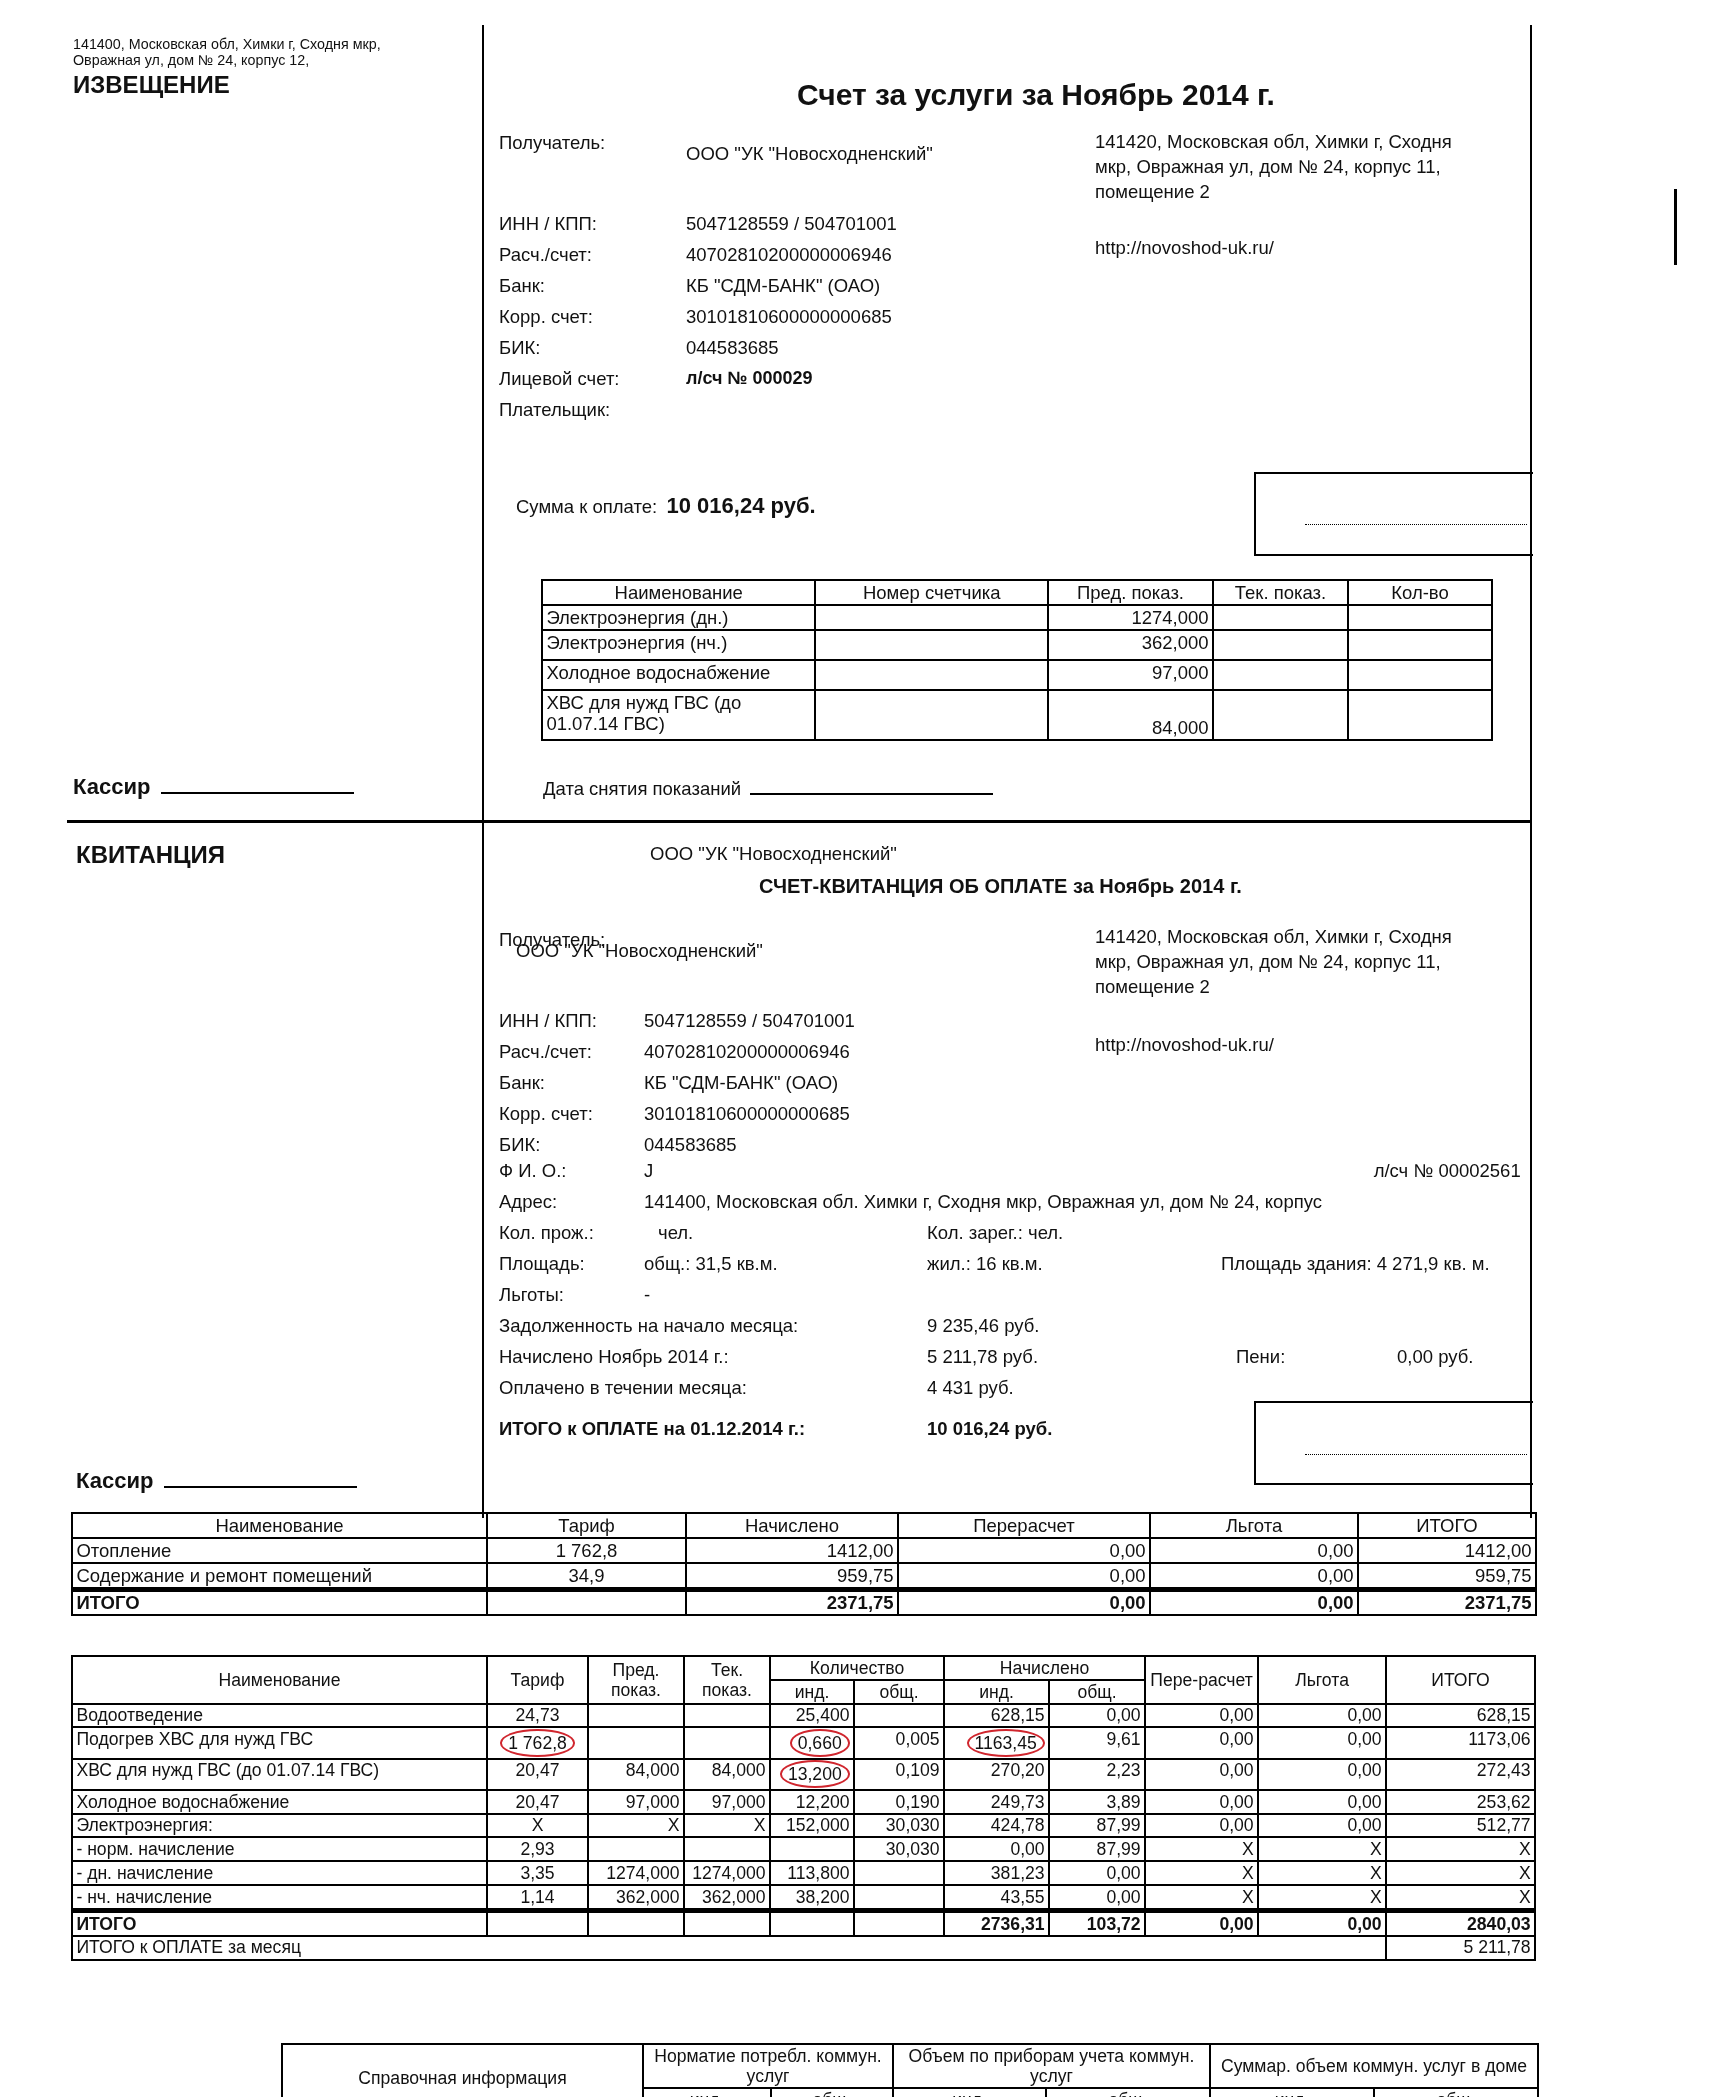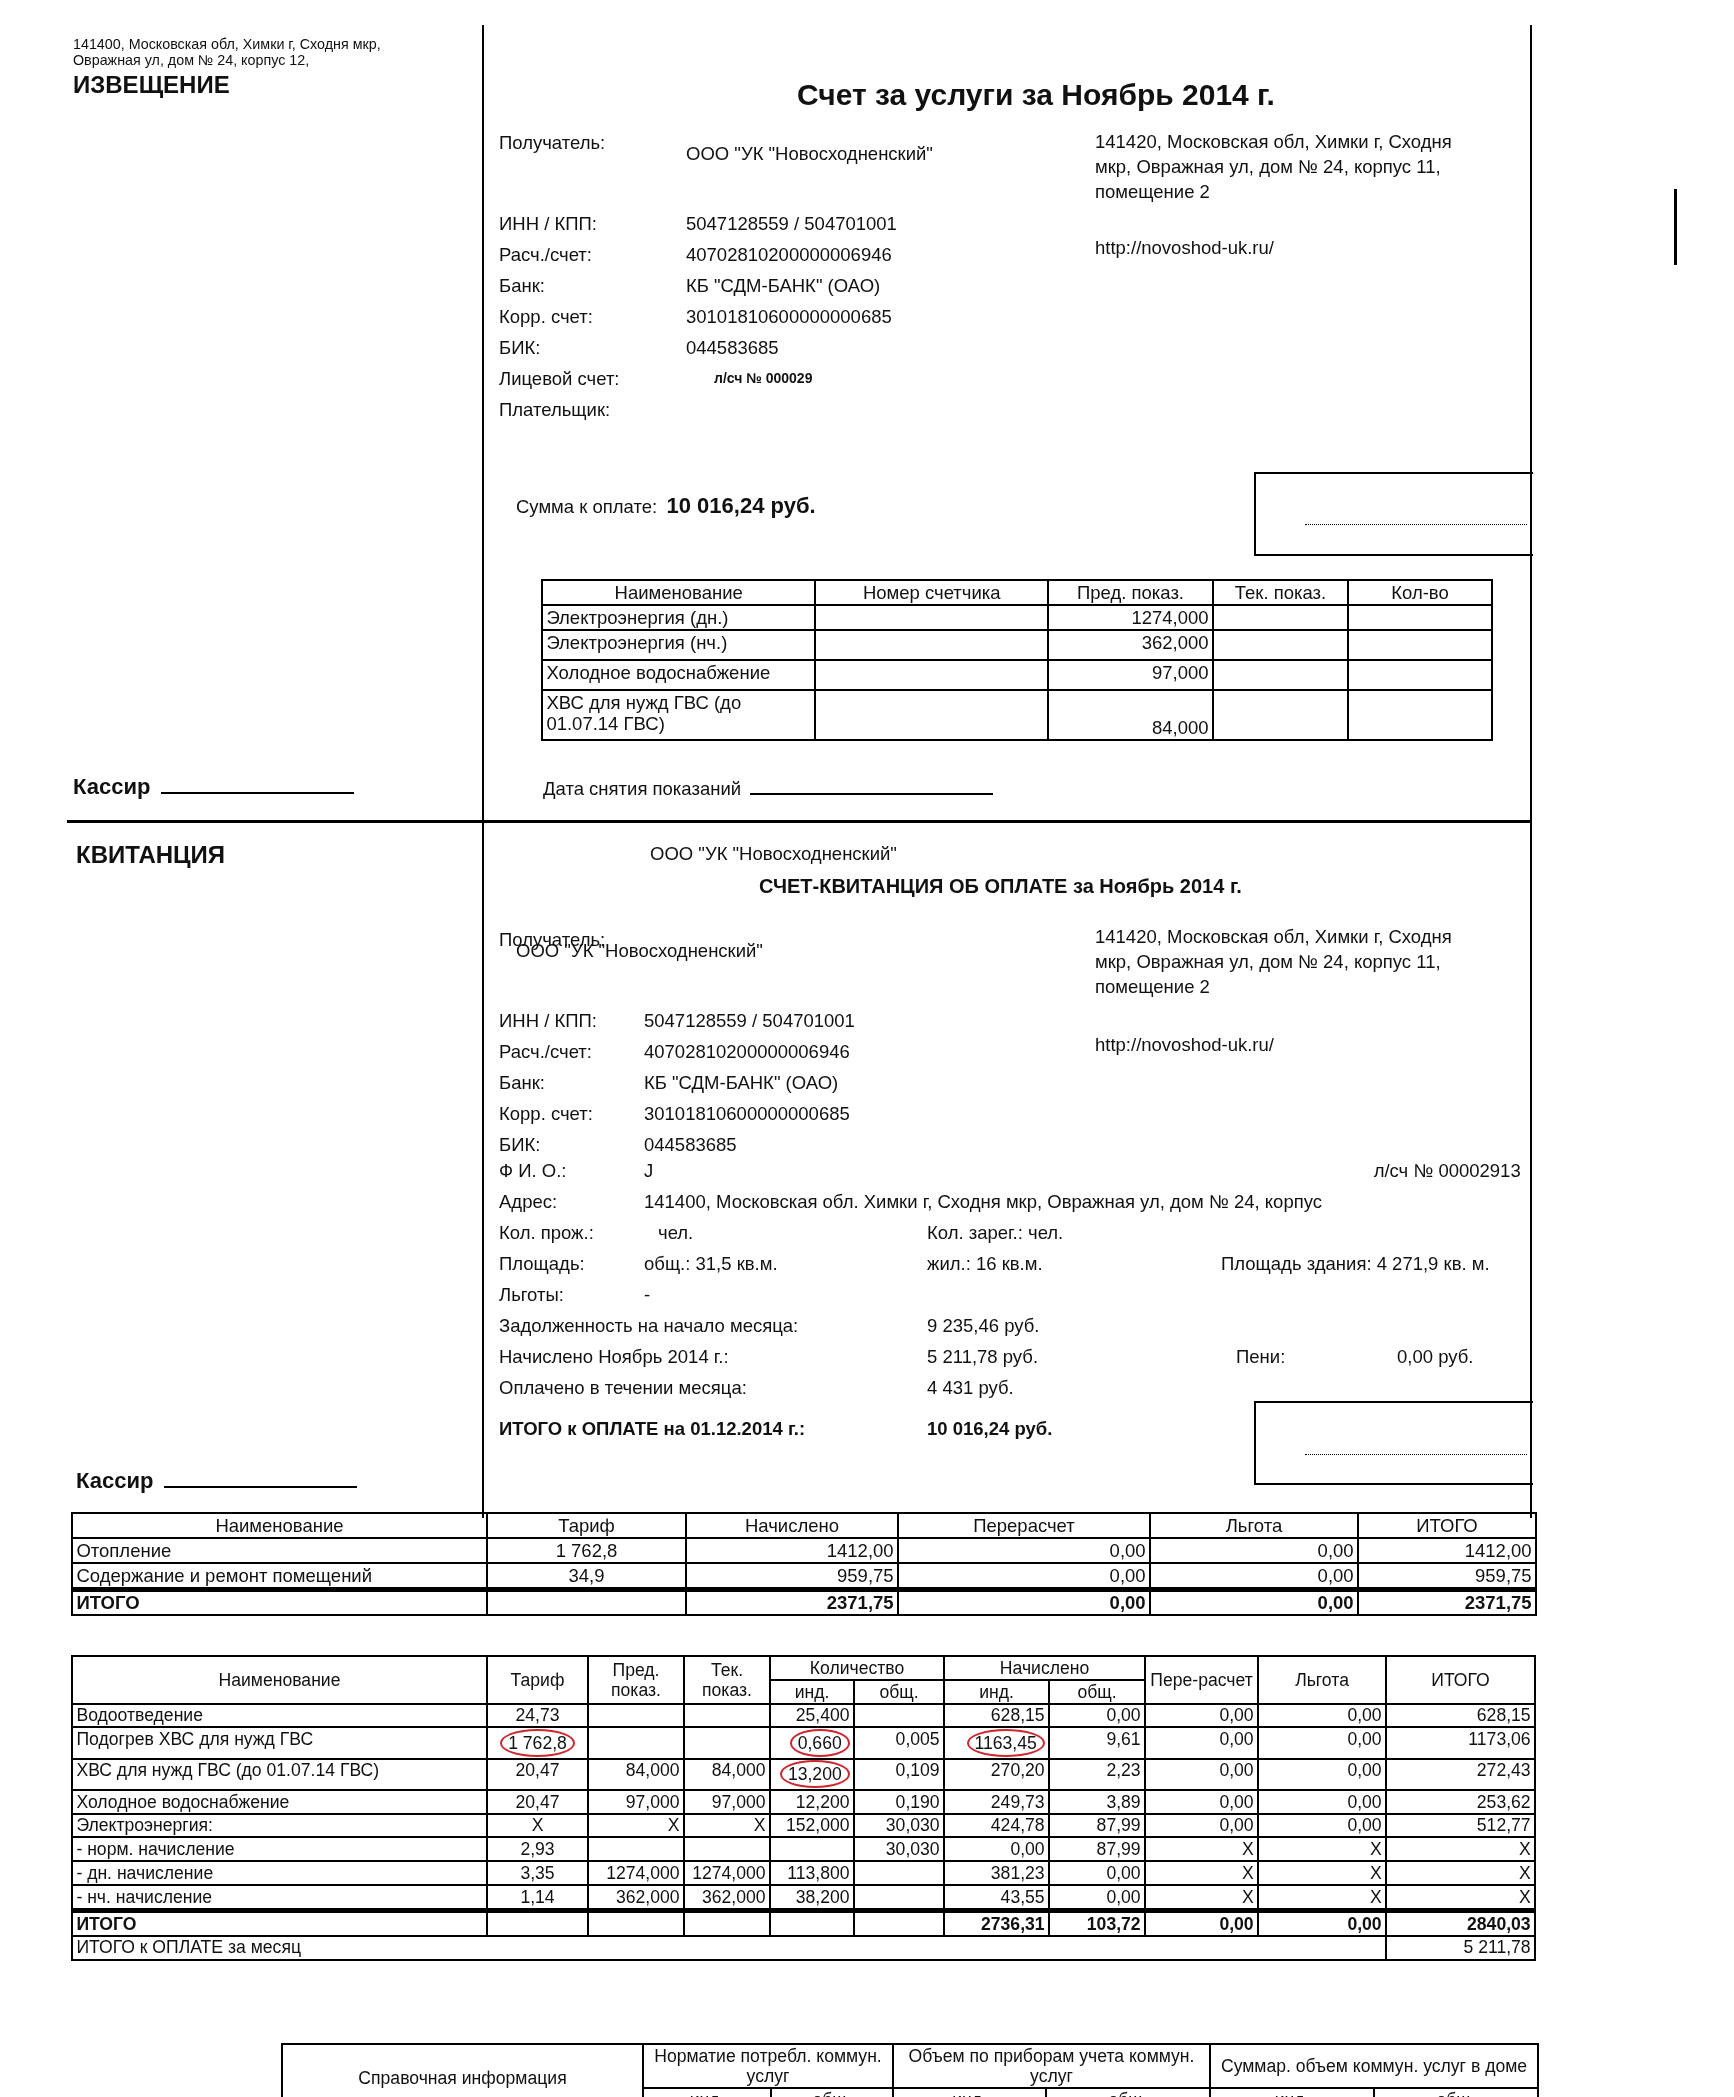--- a/index.html
+++ b/index.html
@@ -67,21 +67,21 @@
   <div style="position:relative;height:31px;">
       <span class="lbl">Корр. счет:</span>
       <span class="lbl" style="left:187px">30101810600000000685</span>
     </div>
   <div style="position:relative;height:31px;">
       <span class="lbl">БИК:</span>
       <span class="lbl" style="left:187px">044583685</span>
     </div>
   <div style="position:relative;height:31px;">
       <span class="lbl">Лицевой счет:</span>
-      <span class="lbl b" style="left:187px;font-size:14px;margin-left:28px;">л/сч № 000029</span>
+      <span class="lbl b" style="left:187px;font-size:18px;">л/сч № 000029</span>
     </div>
   <div style="position:relative;height:31px;">
       <span class="lbl">Плательщик:</span>
       <span class="lbl" style="left:187px"></span>
     </div>
 </div>
 
 <div class="abs" style="left:516px;top:493px;">
   <span>Сумма к оплате:</span>
   <span class="b" style="font-size:22px;margin-left:4.2px;">10 016,24 руб.</span>
@@ -180,21 +180,21 @@
       <span class="lbl">БИК:</span>
       <span class="lbl" style="left:145px">044583685</span>
     </div>
 </div>
 
 <div class="abs" style="left:499px;top:1160px;width:1028px;height:294px;">
   <div class="row" style="top:0;">
     <span class="lbl">Ф И. О.:</span>
     <span class="lbl" style="left:145px">J</span>
   </div>
-  <div class="lbl" style="right:6.3px;top:0;">л/сч № 00002913</div>
+  <div class="lbl" style="right:6.3px;top:0;">л/сч № 00002561</div>
 
   <div class="row" style="top:31px;">
     <span class="lbl">Адрес:</span>
     <span class="lbl" style="left:145px">141400, Московская обл. Химки г, Сходня мкр, Овражная ул, дом № 24, корпус</span>
   </div>
 
   <div class="row" style="top:62px;">
     <span class="lbl">Кол. прож.:</span>
     <span class="lbl" style="left:159px">чел.</span>
     <span class="lbl" style="left:428px">Кол. зарег.:</span>

